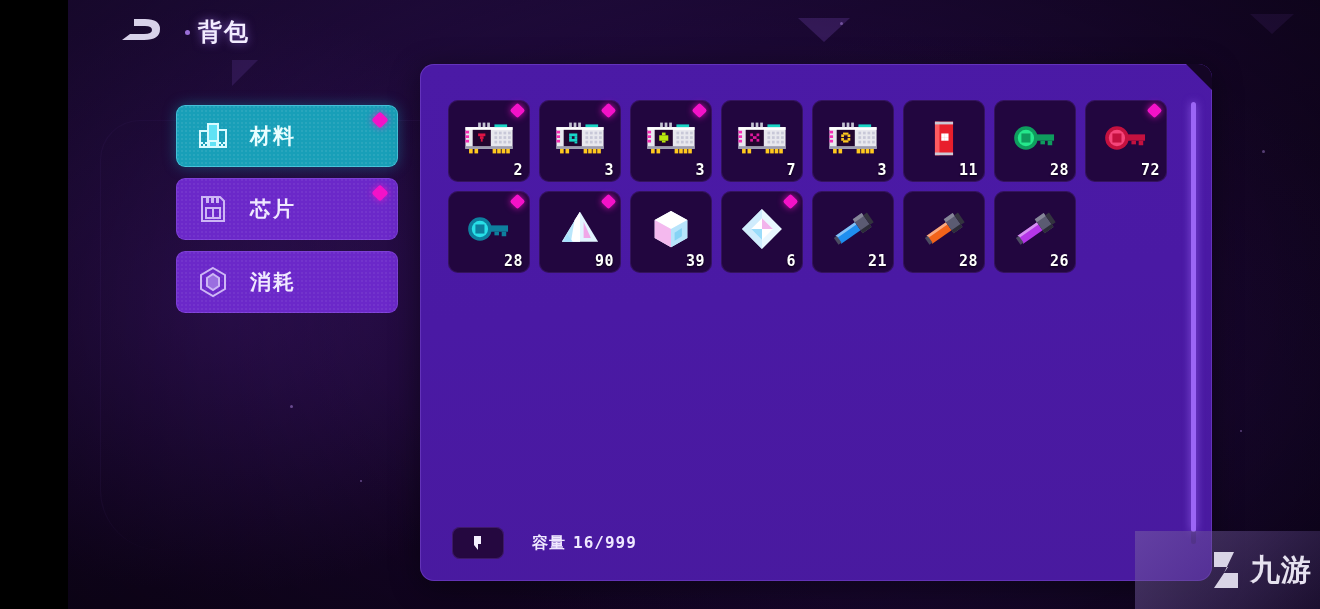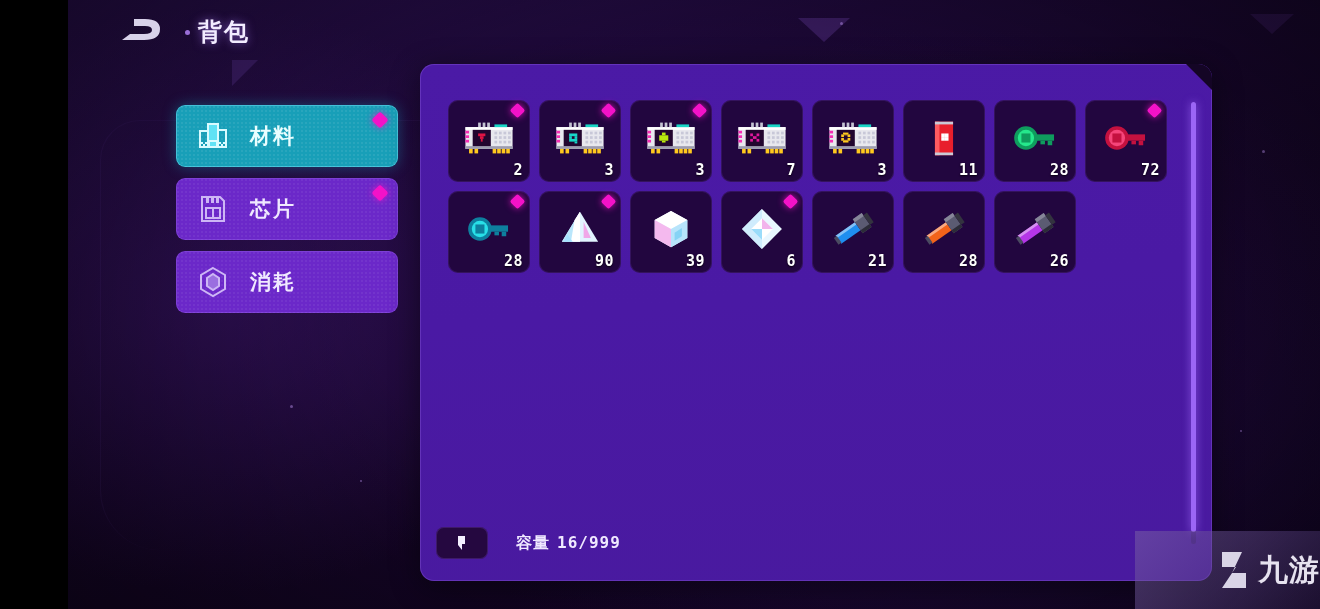--- a/index.html
+++ b/index.html
@@ -115,35 +115,35 @@
   .scroll-track{
     position:absolute; right:16px; top:38px; width:5px; height:442px;
     background:rgba(30,8,60,.35); border-radius:3px;
   }
   .scroll-thumb{
     position:absolute; left:0; top:0; width:5px; height:430px;
     background:#9b66f5; border-radius:3px; box-shadow:0 0 8px rgba(155,102,245,.8);
   }
 
   
-  .footer{ position:absolute; left:16px; bottom:22px; display:flex; align-items:center; gap:28px; }
+  .footer{ position:absolute; left:32px; bottom:22px; display:flex; align-items:center; gap:28px; }
   .fbtn{
     width:52px; height:32px; border-radius:8px;
     background:#250840; box-shadow:inset 0 0 0 1px rgba(120,70,200,.30);
     display:flex; align-items:center; justify-content:center; cursor:pointer;
   }
   .cap-text{ font-size:16px; color:#efe8ff; font-weight:700; letter-spacing:1px; }
   .cap-text .num{ font-family:"DejaVu Sans Mono","Liberation Mono",monospace; margin-left:7px; }
 
   
   .wm{
     position:absolute; right:0; bottom:0; width:185px; height:78px;
     background:linear-gradient(135deg, rgba(120,95,165,.55), rgba(60,40,95,.35));
     display:flex; align-items:center; justify-content:flex-end; gap:0;
-    z-index:45;
+    padding-right:8px; z-index:45;
   }
   .wm-text{ font-size:30px; font-weight:700; color:#e6e2ef; letter-spacing:1px; }
 </style>
 </head>
 <body>
 
 <div id="screen">
 
   <div class="bg-main"></div>
   <div class="hexline"></div>

